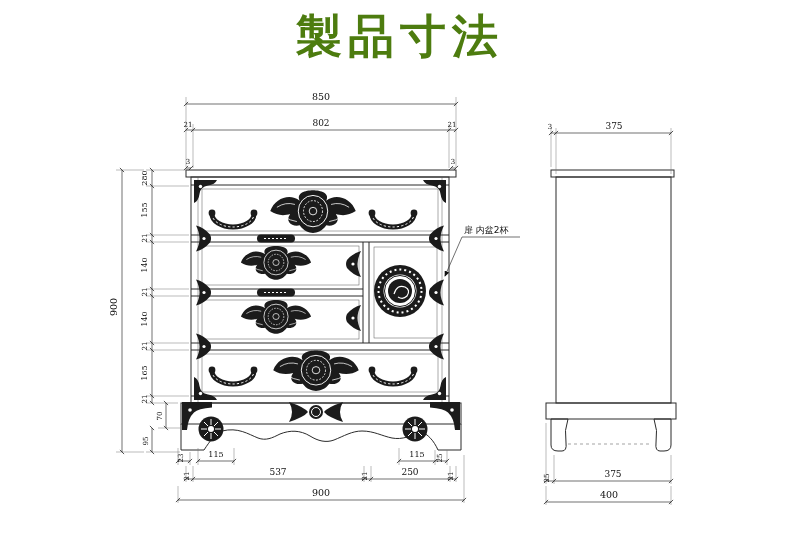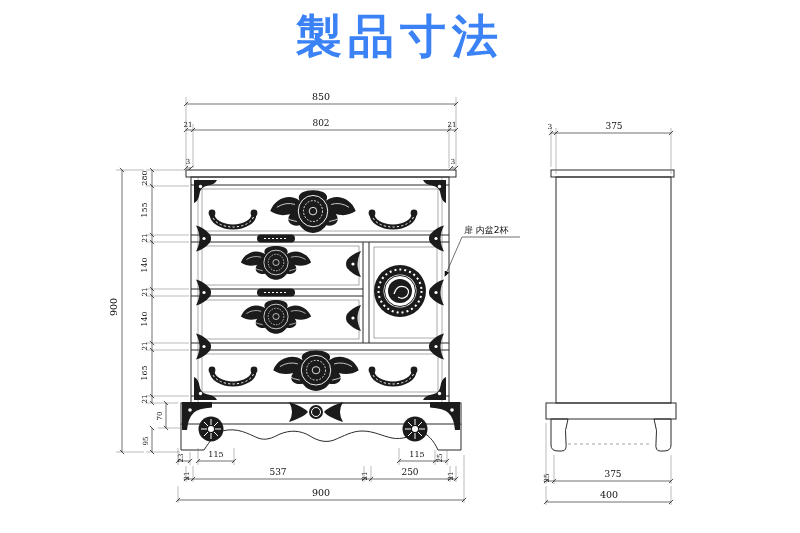--- a/index.html
+++ b/index.html
@@ -1,19 +1,19 @@
 <!DOCTYPE html>
 <html><head>
 <meta charset="utf-8">
 <style>
   html,body{margin:0;padding:0;background:#ffffff;}
   .page{position:relative;width:800px;height:533px;background:#fff;overflow:hidden;
         font-family:"DejaVu Serif","Liberation Serif",serif;}
   .title{position:absolute;top:6px;left:0;width:100%;text-align:center;
-         font-size:46px;font-weight:700;letter-spacing:6px;color:#3b82f6;
+         font-size:46px;font-weight:700;letter-spacing:6px;color:#4d7c0f;
          font-family:"DejaVu Serif","Liberation Serif",serif;}
   svg text{font-family:"DejaVu Serif","Liberation Serif",serif;fill:#111;}
   .dimtxt{font-size:9px;}
   .dimtxt-lg{font-size:9.5px;}
   .dimtxt-sm{font-size:7px;}
   .dimtxt-ch{font-size:8px;}
   .ann{font-size:9px;font-family:"DejaVu Sans","Liberation Sans",sans-serif;}
   .struct{stroke:#2b2b2b;stroke-width:1;fill:none;}
   .struct-thin{stroke:#555;stroke-width:0.5;fill:none;}
   .dim{stroke:#333;stroke-width:0.7;fill:none;}

